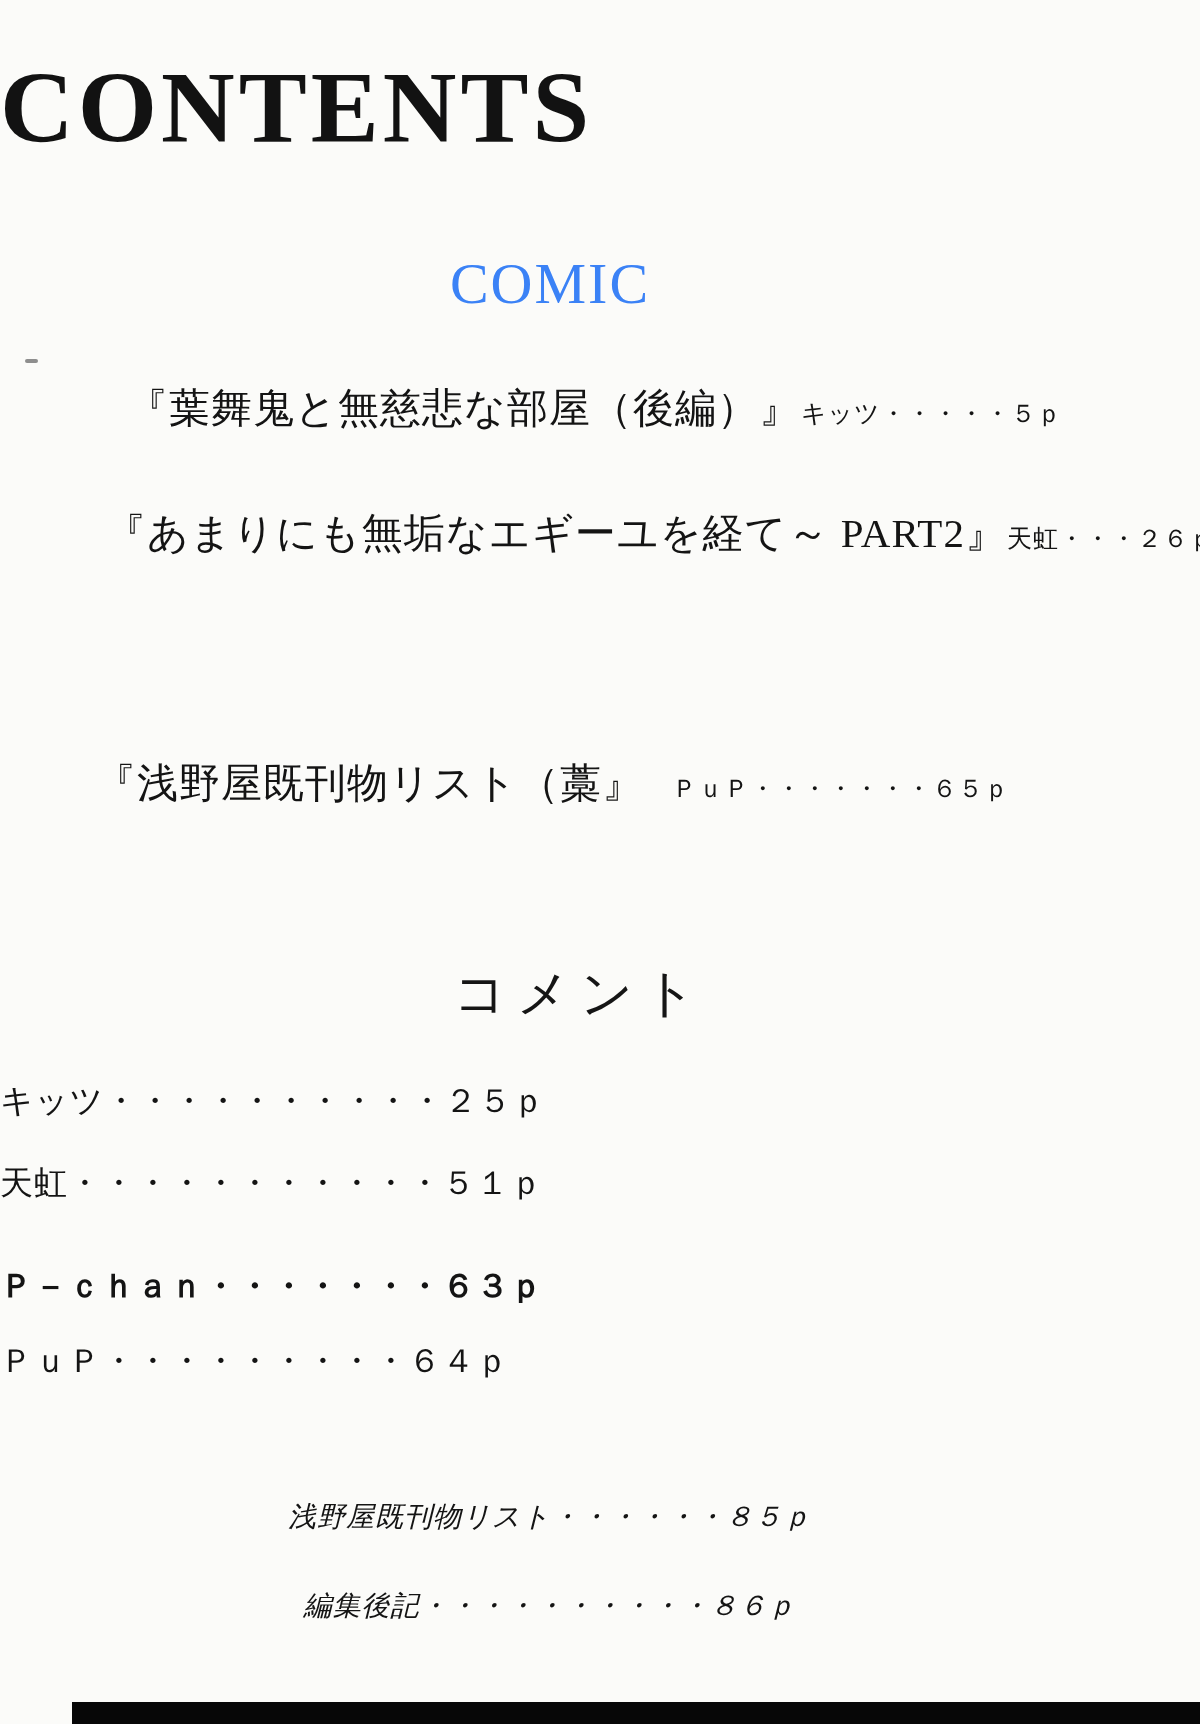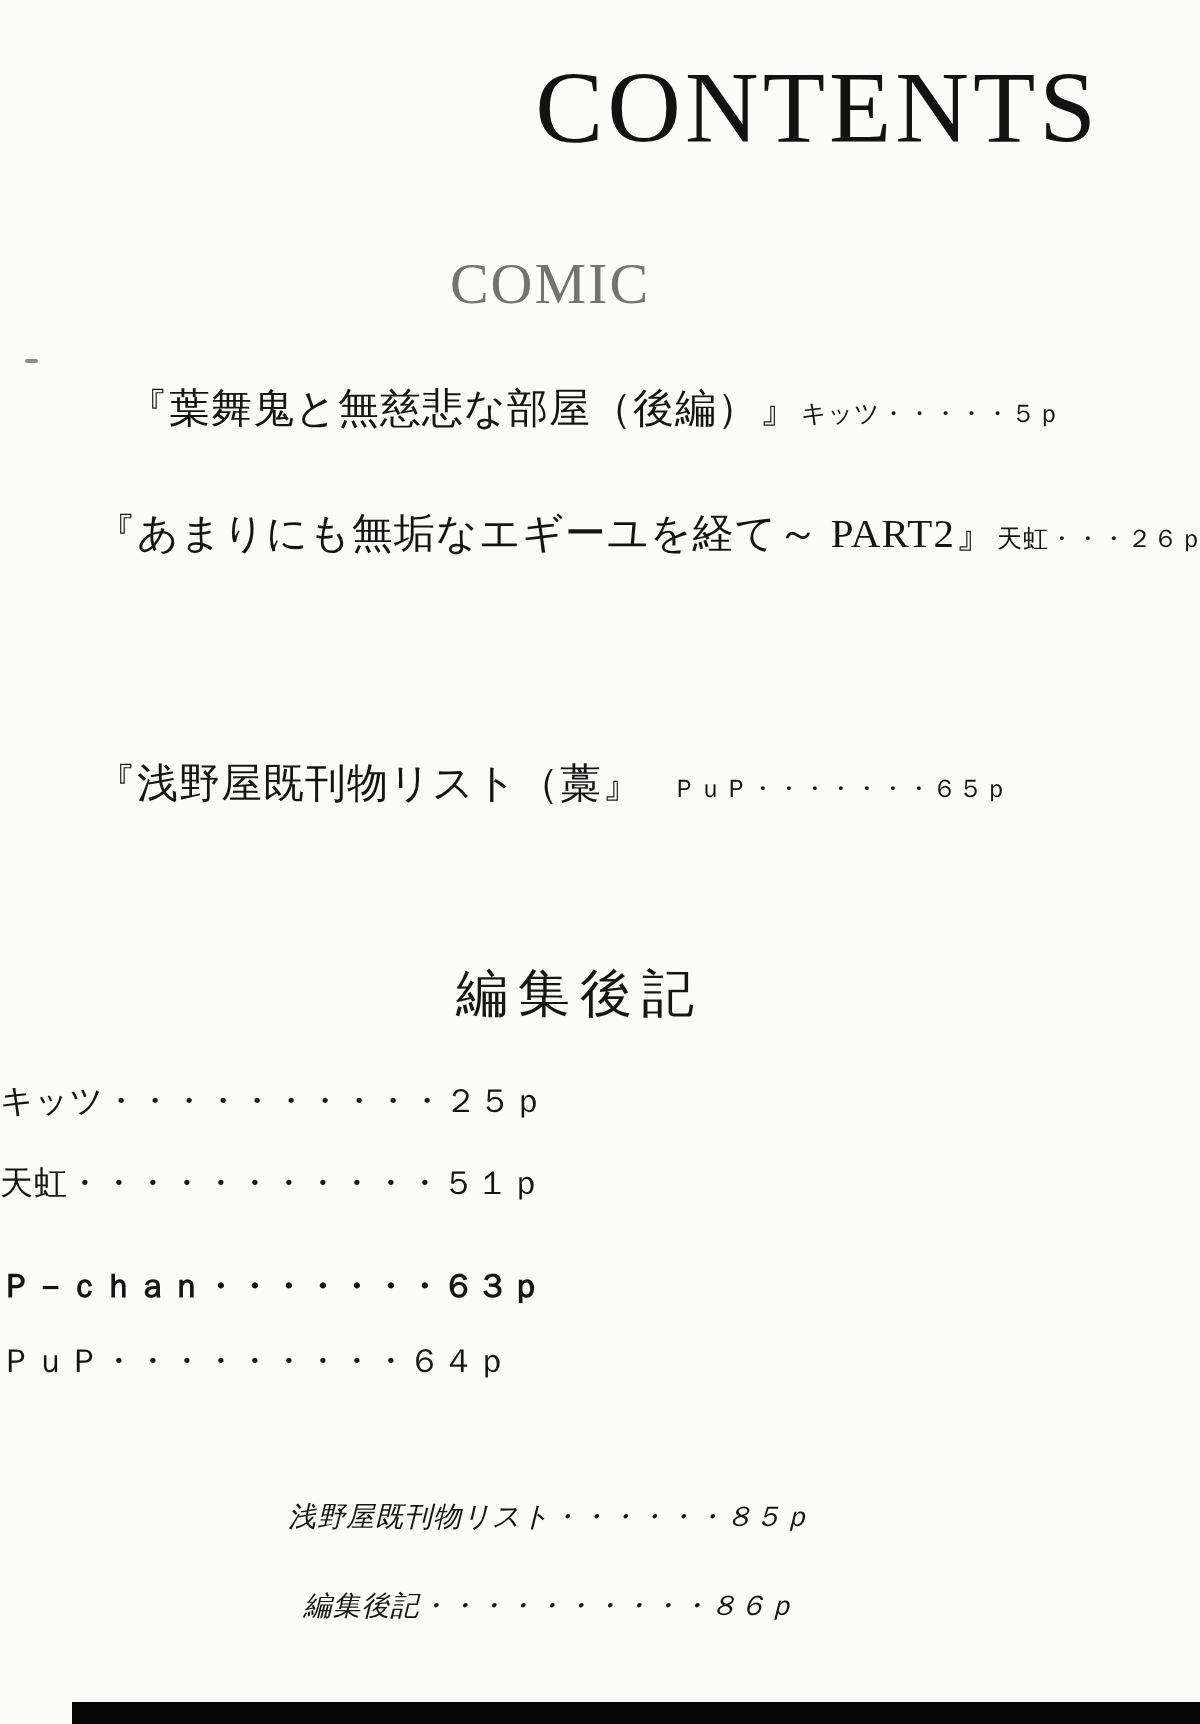--- a/index.html
+++ b/index.html
@@ -16,39 +16,39 @@
     color: #141414;
     font-family: "Liberation Serif", "DejaVu Serif", serif;
     overflow: hidden;
   }
   .title {
     position: absolute;
     top: 52px;
     left: 0;
     width: 1100px;
     margin: 0;
-    text-align: right;
+    text-align: left;
     font-size: 102px;
-    font-weight: 400;
+    font-weight: 700;
     letter-spacing: 4px;
     line-height: 1.1;
     color: #121212;
   }
   .comic-heading {
     position: absolute;
     top: 252px;
     left: 0;
     width: 1100px;
     margin: 0;
     text-align: center;
     font-size: 58px;
     font-weight: 400;
     letter-spacing: 2px;
     line-height: 1.1;
-    color: #737373;
+    color: #3b82f6;
   }
   .comic-row {
     position: absolute;
     left: 95px;
     width: 915px;
     display: flex;
     justify-content: space-between;
     align-items: baseline;
     line-height: 1;
   }
@@ -56,21 +56,21 @@
     font-size: 41px;
     letter-spacing: 1px;
     white-space: nowrap;
   }
   .comic-row .entry-credit {
     font-size: 25px;
     letter-spacing: 1px;
     white-space: nowrap;
   }
   .row-1 { top: 388px; margin-left: 32px; }
-  .row-2 { top: 513px; }
+  .row-2 { top: 513px; margin-left: 10px; }
   .row-3 { top: 638px; }
   .row-4 { top: 763px; }
   .comment-heading {
     position: absolute;
     top: 965px;
     left: 30px;
     width: 1100px;
     margin: 0;
     text-align: center;
     font-size: 52px;
@@ -145,21 +145,21 @@
     <span class="entry-title">『あまりにも無垢なエギーユを経て～ PART2』</span>
     <span class="entry-credit">天虹・・・２６ｐ</span>
   </div>
 
 
   <div class="comic-row row-4">
     <span class="entry-title">『浅野屋既刊物リスト（藁』</span>
     <span class="entry-credit">ＰｕＰ・・・・・・・６５ｐ</span>
   </div>
 
-  <h2 class="comment-heading">編集後記</h2>
+  <h2 class="comment-heading">コメント</h2>
 
   <div class="comment-row c-row-1">キッツ・・・・・・・・・・２５ｐ</div>
   <div class="comment-row c-row-2">天虹・・・・・・・・・・・５１ｐ</div>
   <div class="comment-row c-row-3">Ｐ－ｃｈａｎ・・・・・・・６３ｐ</div>
   <div class="comment-row c-row-4">ＰｕＰ・・・・・・・・・６４ｐ</div>
 
   <div class="footer-row f-row-1">浅野屋既刊物リスト・・・・・・８５ｐ</div>
   <div class="footer-row f-row-2">編集後記・・・・・・・・・・８６ｐ</div>
 
   <div class="bottom-bar"></div>

